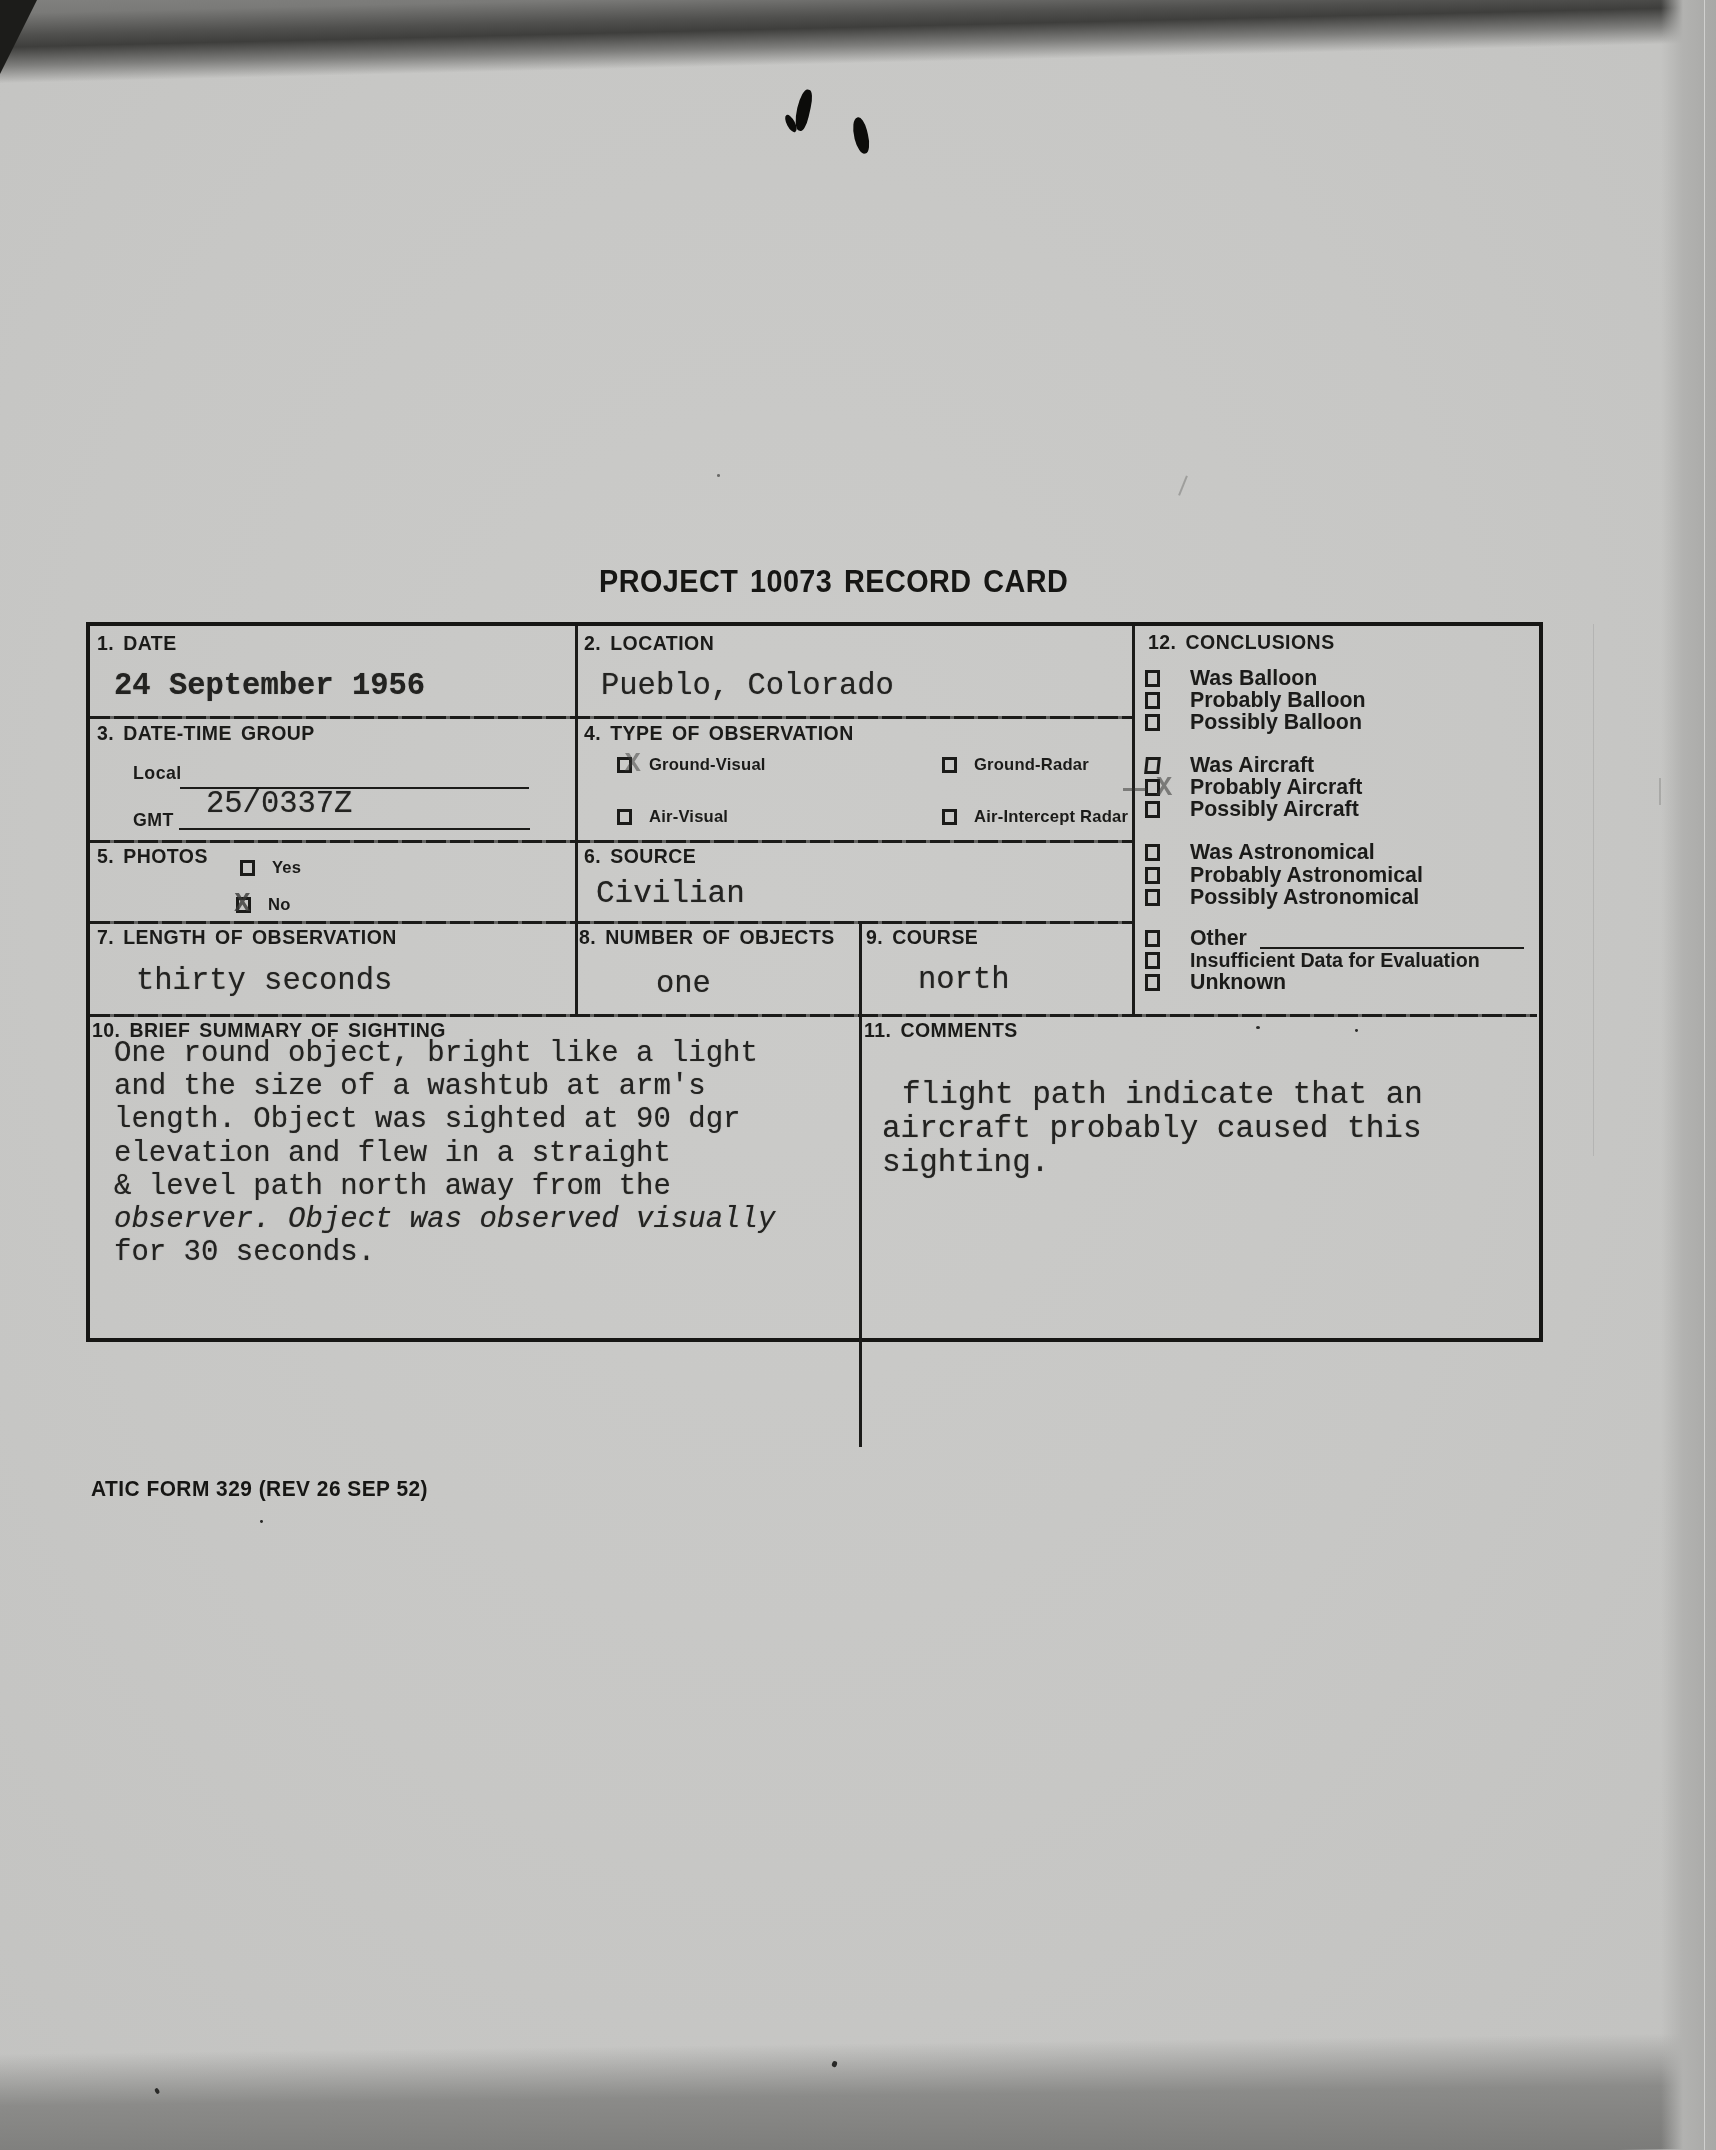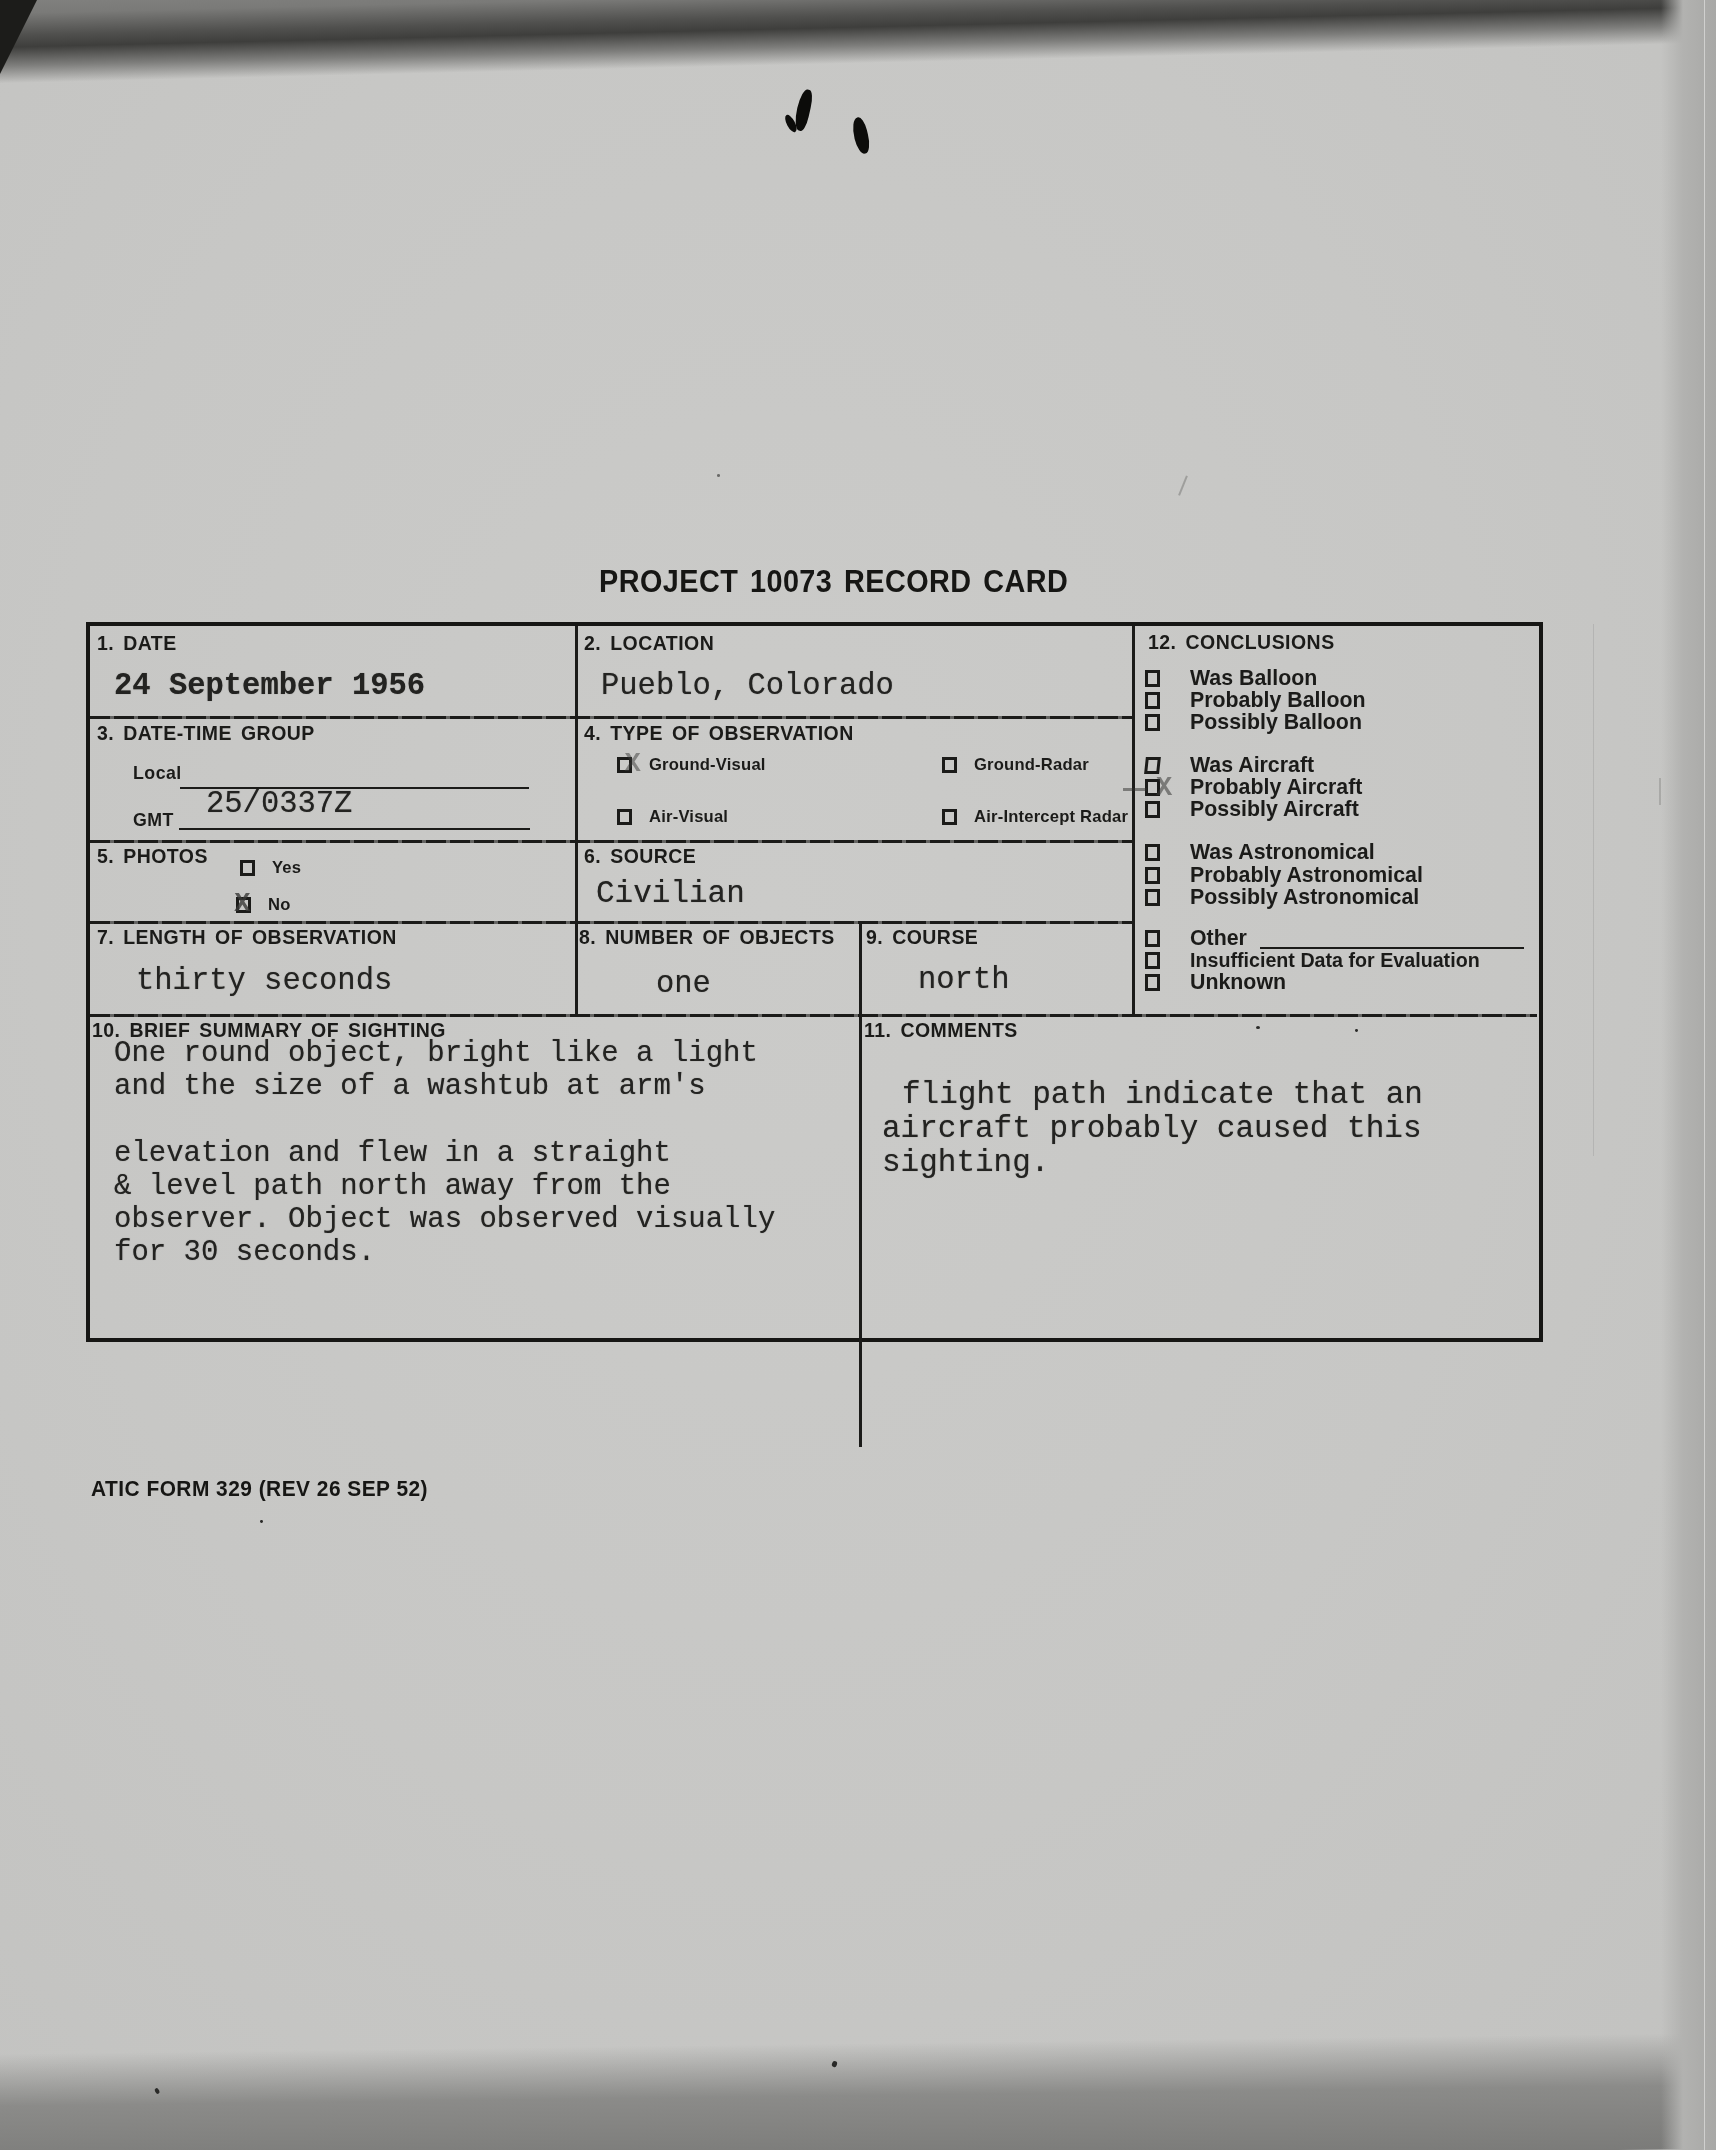--- a/index.html
+++ b/index.html
@@ -148,23 +148,24 @@
 
     <div class="hdr" style="left:489px;top:301px;">8. NUMBER OF OBJECTS</div>
     <div class="type t66" style="left:566px;top:341px;">one</div>
 
     <div class="hdr" style="left:776px;top:301px;">9. COURSE</div>
     <div class="type t66" style="left:828px;top:337px;">north</div>
 
     <div class="hdr" style="left:1.8px;top:394px;">10. BRIEF SUMMARY OF SIGHTING</div>
     <div class="type t63" style="left:24px;top:411px;">One round object, bright like a light</div>
     <div class="type t63" style="left:24px;top:444px;">and the size of a washtub at arm's</div>
+    <div class="type t63" style="left:24px;top:477px;">length. Object was sighted at 90 dgr</div>
     <div class="type t63" style="left:24px;top:511px;">elevation and flew in a straight</div>
     <div class="type t63" style="left:24px;top:544px;">&amp; level path north away from the</div>
-    <div class="type t63" style="left:24px;top:577px;">observer. Object was observed visually</div>
+    <div class="type t63" style="left:24px;top:577px;font-style:italic;">observer. Object was observed visually</div>
     <div class="type t63" style="left:24px;top:610px;">for 30 seconds.</div>
 
     <div class="hdr" style="left:774px;top:394px;">11. COMMENTS</div>
     <div class="type t67" style="left:792px;top:452px;margin-left:20px;">flight path indicate that an</div>
     <div class="type t67" style="left:792px;top:486px;">aircraft probably caused this</div>
     <div class="type t67" style="left:792px;top:520px;">sighting.</div>
 
     <div class="hdr" style="left:1058px;top:5.5px;">12. CONCLUSIONS</div>
 
     <div class="crow" style="left:1055px;top:41px;">

